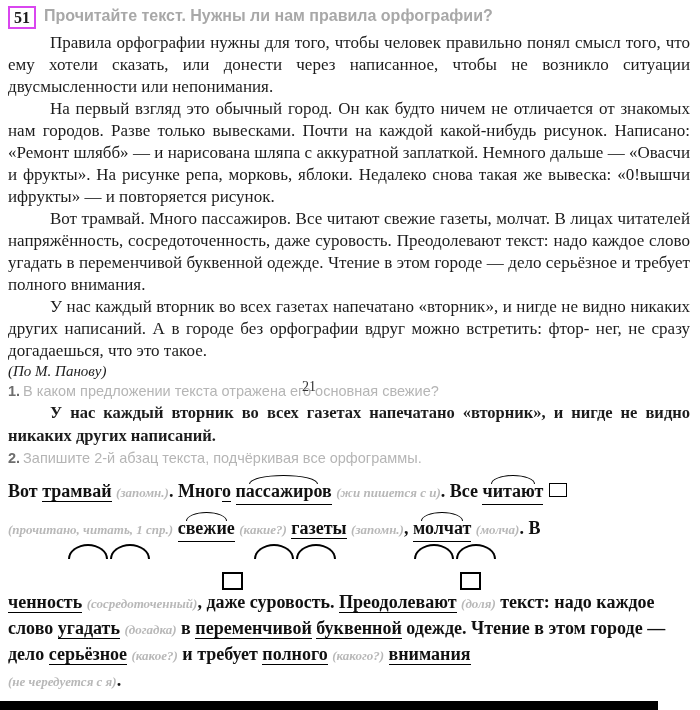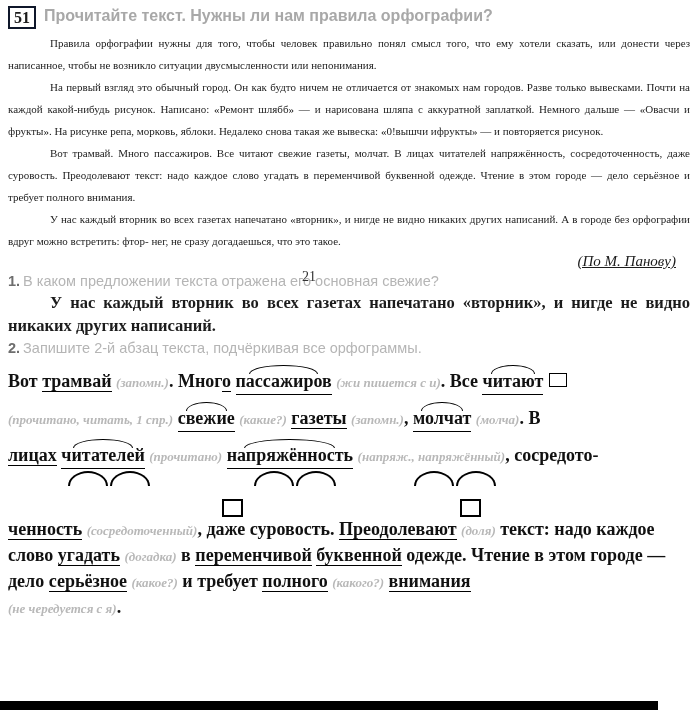--- a/index.html
+++ b/index.html
@@ -5,27 +5,27 @@
   html,body{margin:0;padding:0;}
   body{
     width:700px;height:710px;overflow:hidden;position:relative;
     background:#ffffff;color:#1c1c1c;
     font-family:"Liberation Serif", serif;
   }
   .page{padding:6px 10px 0 8px;}
   
   .hdr{display:flex;align-items:flex-start;gap:8px;margin-bottom:3px;}
   .numbox{
-    border:2px solid #0f172a;font-weight:bold;font-size:16px;
+    border:2px solid #d946ef;font-weight:bold;font-size:16px;
     padding:0 4px;line-height:19px;flex:0 0 auto;
   }
   .prompt{color:#a8a8a8;font-size:16px;padding-top:1px;font-family:"Liberation Sans",sans-serif;font-weight:bold;}
   
-  .para{margin:0;text-indent:42px;text-align:justify;font-size:11px;line-height:22px;}
-  .attrib{text-align:right;font-style:italic;font-size:15px;margin:1px 14px 0 0;text-decoration:underline;}
+  .para{margin:0;text-indent:42px;text-align:justify;font-size:17px;line-height:22px;}
+  .attrib{text-align:left;font-style:italic;font-size:15px;margin:1px 5px 0 0;}
   
   .qwrap{position:relative;}
   .pagenum{
     position:absolute;left:0;right:80px;top:-4px;text-align:center;
     font-size:14px;color:#333;pointer-events:none;
   }
   .q{font-size:14.5px;color:#b5b5b5;margin:3px 0 2px 0;font-family:"Liberation Sans",sans-serif;}
   .q .qnum{color:#6e6e6e;font-weight:bold;margin-right:3px;}
   .answer{font-weight:bold;font-size:16.5px;line-height:23px;text-indent:42px;text-align:justify;margin:1px 0 0 0;}
   
@@ -76,21 +76,20 @@
 
   <p class="answer">У нас каждый вторник во всех газетах напечатано «вторник», и нигде не видно никаких других написаний.</p>
 
   <div class="q">
     <span class="qnum">2.</span><span>Запишите 2-й абзац текста, подчёркивая все орфограммы.</span>
   </div>
 
   <div class="ann">
     <div class="annline"><span class="wrd">Вот </span><span class="wrd u">трамвай</span><span class="wrd"> </span><span class="hint">(запомн.)</span><span class="wrd">. Мног</span><span class="wrd u">о</span><span class="wrd"> </span><span class="wrd u arc">пассажиров</span><span class="wrd"> </span><span class="hint">(жи пишется с и)</span><span class="wrd">. Все </span><span class="wrd u arc">читают</span><span class="sq"></span></div>
     <div class="annline"><span class="hint">(прочитано, читать, 1 спр.)</span><span class="wrd"> </span><span class="wrd u arc">свежие</span><span class="wrd"> </span><span class="hint">(какие?)</span><span class="wrd"> </span><span class="wrd u">газеты</span><span class="wrd"> </span><span class="hint">(запомн.)</span><span class="wrd">, </span><span class="wrd u arc">молчат</span><span class="wrd"> </span><span class="hint">(молча)</span><span class="wrd">. В</span></div>
-    <div class="annline"><span class="wrd u">лицах</span><span class="wrd"> </span><span class="wrd u arc">читателей</span><span class="wrd"> </span><span class="hint">(прочитано)</span><span class="wrd"> </span><span class="wrd u arc">напряжённость</span><span class="wrd"> </span><span class="hint">(напряж., напряжённый)</span><span class="wrd">, сосредото-</span></div>
     <div class="marks">
         <span class="arcshape" style="left: 60px; top: 0px;"></span>
         <span class="arcshape" style="left: 102px; top: 0px;"></span>
         <span class="arcshape" style="left: 246px; top: 0px;"></span>
         <span class="arcshape" style="left: 288px; top: 0px;"></span>
         <span class="arcshape" style="left: 406px; top: 0px;"></span>
         <span class="arcshape" style="left: 448px; top: 0px;"></span>
         <span class="sqshape" style="left: 214px; top: 28px;"></span>
         <span class="sqshape" style="left: 452px; top: 28px;"></span>
       </div>

